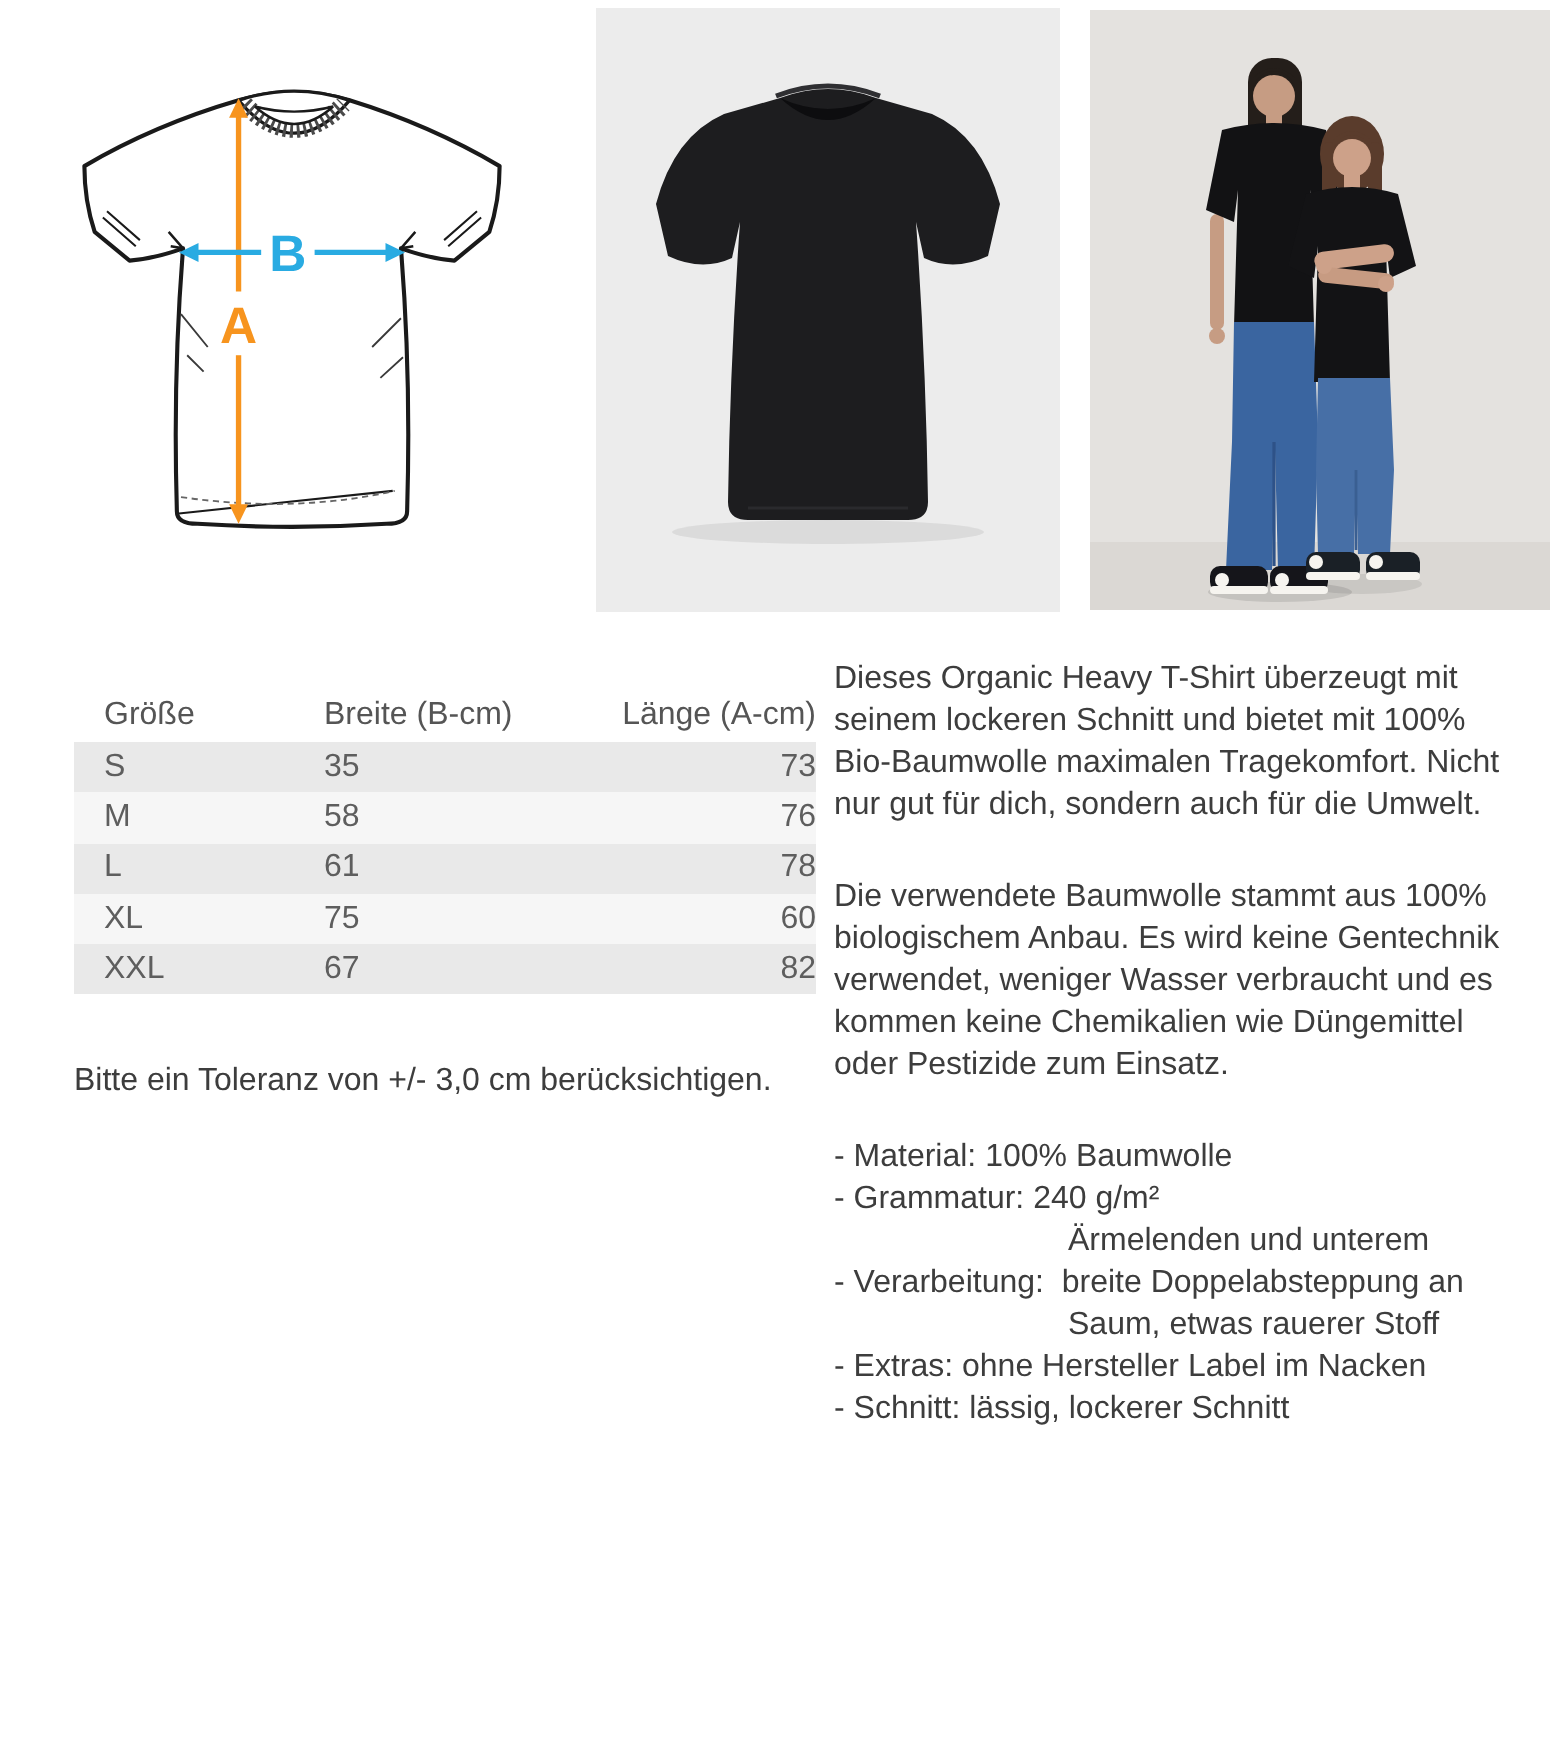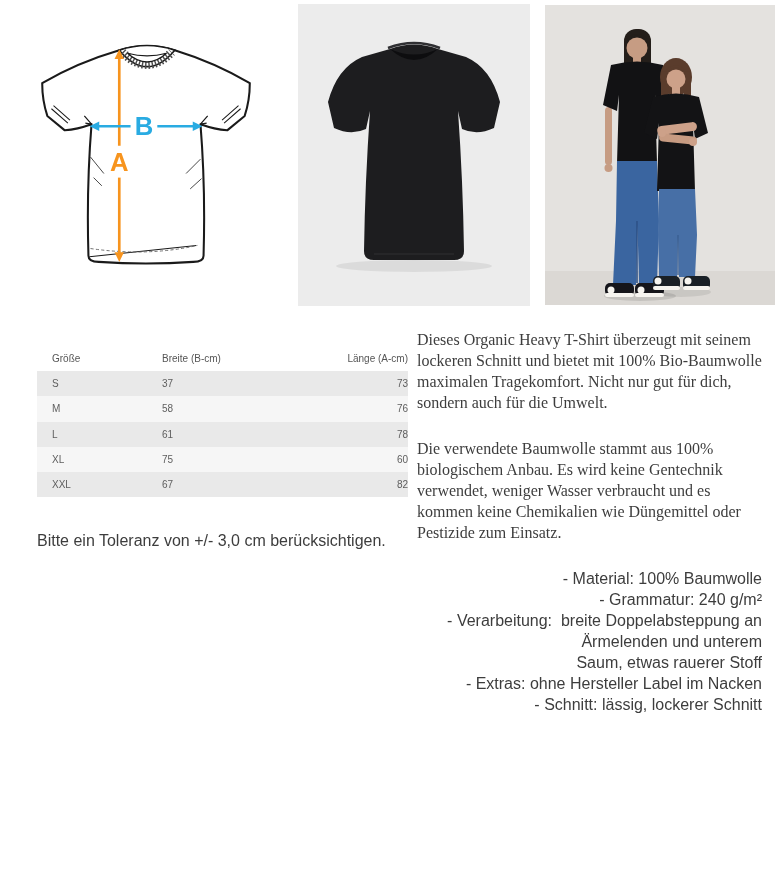--- a/index.html
+++ b/index.html
@@ -9,36 +9,36 @@
   }
   .abs{position:absolute;}
   
   .diagram-box{left:40px;top:44px;width:212px;height:222px;}
   .product-box{left:298px;top:4px;width:232px;height:302px;}
   .models-box{left:545px;top:5px;width:230px;height:300px;}
   .product-box svg,.models-box svg,.diagram-box svg{display:block;}
   
   .size-table{left:37px;top:345px;width:356px;border-collapse:collapse;table-layout:fixed;}
   .size-table th,.size-table td{
-    text-align:left;font-weight:400;font-size:10px;padding:0;
+    text-align:left;font-weight:400;font-size:16px;padding:0;
     vertical-align:middle;color:#5e5e5e;margin-top:32px;
   }
   .size-table th{height:26px;color:#555555;background:#ffffff;}
   .size-table td{height:25.3px;}
   .size-table .c1{width:110px;padding-left:15px;}
   .size-table .c2{width:138px;}
   .size-table .c3{width:108px;text-align:right;}
   .size-table tbody tr:nth-child(odd){background:#e9e9e9;}
   .size-table tbody tr:nth-child(even){background:#f6f6f6;}
   
   .tolerance{left:37px;top:530px;font-size:16px;line-height:21px;color:#3d3d3d;}
   
   .description{left:417px;top:329px;width:345px;}
-  .description p{margin:0 0 25px 0;font-size:16px;line-height:21px;color:#3d3d3d;font-family:Liberation Serif, serif;}
-  .desc-line{font-size:16px;line-height:21px;color:#3d3d3d;white-space:pre-wrap;text-align:right;}
+  .description p{margin:0 0 25px 0;font-size:16px;line-height:21px;color:#3d3d3d;}
+  .desc-line{font-size:16px;line-height:21px;color:#3d3d3d;white-space:pre-wrap;}
   .desc-line.cont{padding-left:117px;}
 </style>
 </head>
 <body>
 
 <div class="page">
 
   <div class="abs diagram-box">
     <svg width="212" height="222" viewBox="0 0 206 216">
 
@@ -141,21 +141,21 @@
     <thead>
       <tr>
         <th class="c1">Größe</th>
         <th class="c2">Breite (B-cm)</th>
         <th class="c3">Länge (A-cm)</th>
       </tr>
     </thead>
     <tbody>
       <tr>
         <td class="c1">S</td>
-        <td class="c2">37</td>
+        <td class="c2">35</td>
         <td class="c3">73</td>
       </tr>
       <tr>
         <td class="c1">M</td>
         <td class="c2">58</td>
         <td class="c3">76</td>
       </tr>
       <tr>
         <td class="c1">L</td>
         <td class="c2">61</td>
@@ -175,21 +175,21 @@
   </table>
 
   <div class="abs tolerance">Bitte ein Toleranz von +/- 3,0 cm berücksichtigen.</div>
 
   <div class="abs description">
     <p>Dieses Organic Heavy T-Shirt überzeugt mit seinem lockeren Schnitt und bietet mit 100% Bio-Baumwolle maximalen Tragekomfort. Nicht nur gut für dich, sondern auch für die Umwelt.</p>
     <p>Die verwendete Baumwolle stammt aus 100% biologischem Anbau. Es wird keine Gentech­nik verwendet, weniger Wasser verbraucht und es kommen keine Chemikalien wie Dün­gemittel oder Pestizide zum Einsatz.</p>
     <div>
       <div class="desc-line">- Material: 100% Baumwolle</div>
       <div class="desc-line">- Grammatur: 240 g/m²</div>
+      <div class="desc-line cont">Ärmelenden und unterem</div>
       <div class="desc-line">- Verarbeitung:  breite Doppelabsteppung an</div>
-      <div class="desc-line cont">Ärmelenden und unterem</div>
       <div class="desc-line cont">Saum, etwas rauerer Stoff</div>
       <div class="desc-line">- Extras: ohne Hersteller Label im Nacken</div>
       <div class="desc-line">- Schnitt: lässig, lockerer Schnitt</div>
     </div>
   </div>
 
 </div>
 
 </body></html>

